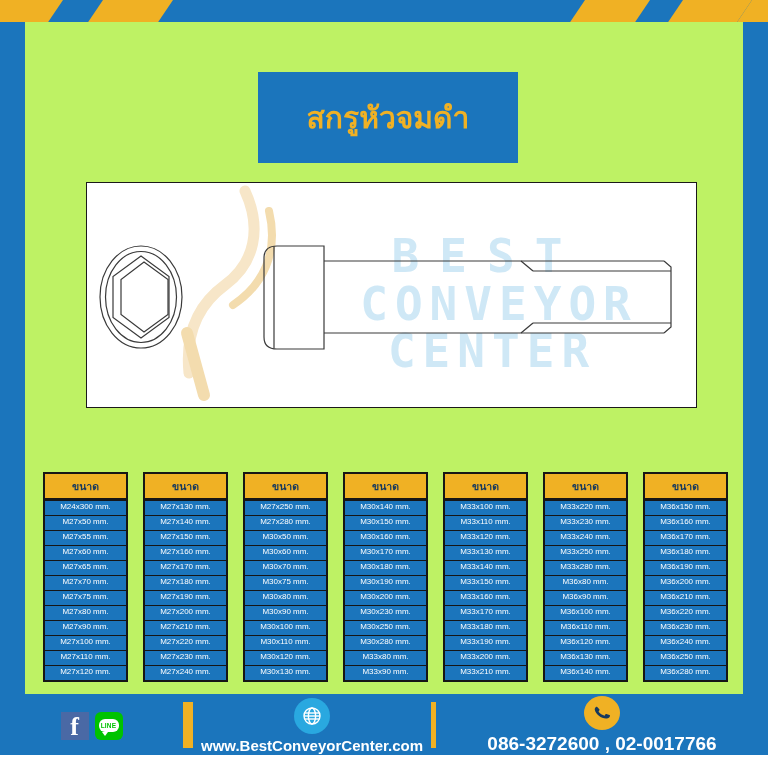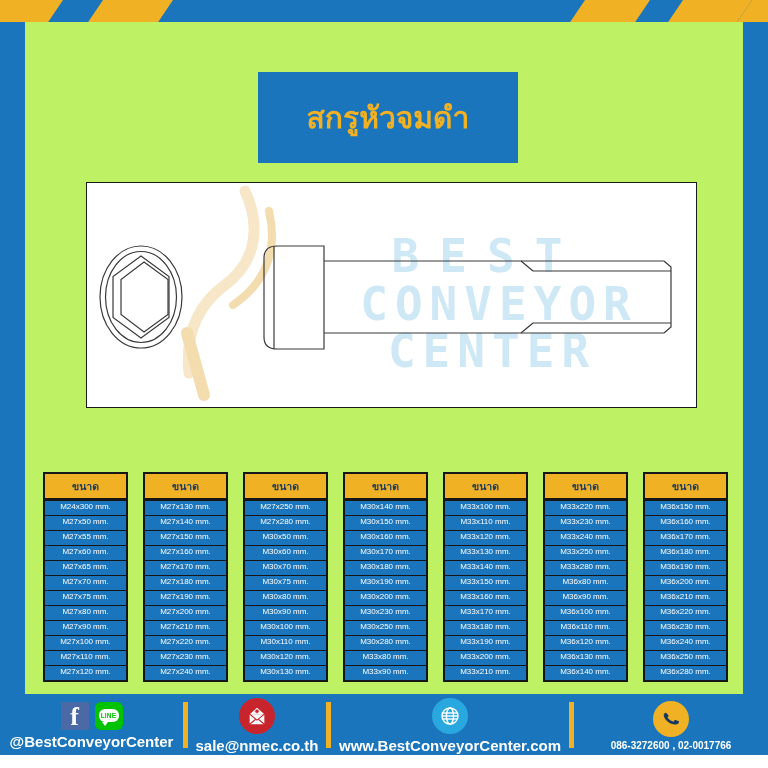--- a/index.html
+++ b/index.html
@@ -47,21 +47,21 @@
     position:absolute;left:0;bottom:0;width:768px;height:61px;background:var(--primary-blue,#1b75bc);
     display:flex;align-items:stretch;z-index:6;
   }
   .f-sec{display:flex;flex-direction:column;align-items:center;justify-content:center;gap:3px;padding-top:2px;box-sizing:border-box;}
   .sec-social{width:183px;}
   .sec-email{width:138px;}
   .sec-web{width:238px;}
   .sec-phone{flex:1;}
   .f-divider{width:5px;height:46px;background:var(--accent-yellow,#f0b124);align-self:center;}
   .f-label{color:#fff;font-weight:bold;font-size:15px;white-space:nowrap;}
-  .sec-phone .f-label{font-size:10px;}
+  .sec-phone .f-label{font-size:19px;}
   .icon-row{display:flex;gap:6px;align-items:center;}
   .fb-icon{
     width:28px;height:28px;background:var(--facebook-blue,#4a69a5);
     color:#fff;font-weight:bold;font-size:26px;line-height:30px;text-align:center;
     overflow:hidden;font-family:"Liberation Serif", serif;
   }
   .line-icon{width:28px;height:28px;background:var(--line-green,#00c300);border-radius:6px;display:flex;align-items:center;justify-content:center;position:relative;}
   .line-bubble{
     width:20px;height:13px;background:#fff;border-radius:6px;
     color:var(--line-green,#00c300);font-weight:bold;font-size:6.5px;line-height:13px;text-align:center;letter-spacing:.2px;
@@ -239,37 +239,23 @@
     </div>
 
   <div class="footer">
     <div class="f-sec sec-social">
       <div class="icon-row">
         <div class="fb-icon">f</div>
         <div class="line-icon">
           <div class="line-bubble">LINE</div>
         </div>
       </div>
-      <div class="f-label">@BestConveyorCenter</div>
     </div>
     <div class="f-divider"></div>
 
-    <div class="f-sec sec-email">
-      <div class="circle-icon mail-circle">
-        <svg width="22" height="22" viewBox="0 0 24 24">
-          <polygon points="4,10 12,3 20,10" fill="#fff"></polygon>
-          <circle cx="12" cy="6.8" r="2.4" fill="#c8242c"></circle>
-          <circle cx="12" cy="6.8" r="2.4" fill="none" stroke="#fff" stroke-width="0.8"></circle>
-          <rect x="4" y="10" width="16" height="11" rx="1" fill="#fff"></rect>
-          <path d="M4,10 L12,16.5 L20,10" fill="none" stroke="#c8242c" stroke-width="1.2"></path>
-          <path d="M4,21 L10.5,15.5 M20,21 L13.5,15.5" stroke="#c8242c" stroke-width="1.2"></path>
-        </svg>
-      </div>
-      <div class="f-label">sale@nmec.co.th</div>
-    </div>
     <div class="f-divider"></div>
 
     <div class="f-sec sec-web">
       <div class="circle-icon globe-circle">
         <svg width="24" height="24" viewBox="0 0 24 24" fill="none" stroke="#fff" stroke-width="1.4">
           <circle cx="12" cy="12" r="8"></circle>
           <ellipse cx="12" cy="12" rx="3.6" ry="8"></ellipse>
           <line x1="4.6" y1="9" x2="19.4" y2="9"></line>
           <line x1="4.6" y1="15" x2="19.4" y2="15"></line>
           <line x1="4" y1="12" x2="20" y2="12"></line>

